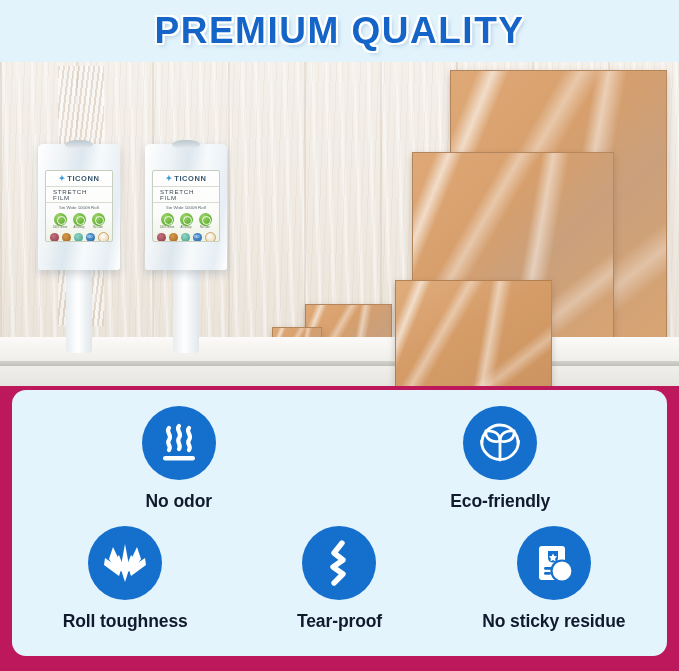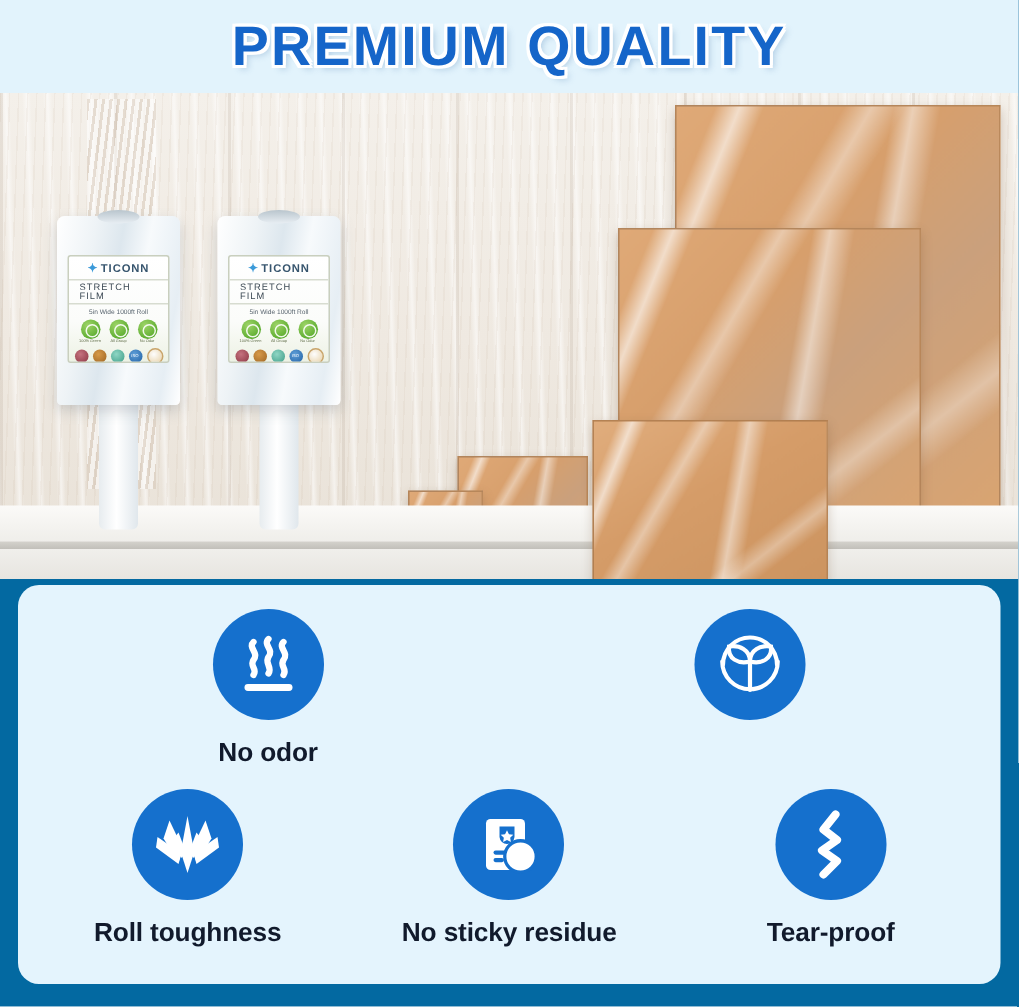--- a/index.html
+++ b/index.html
@@ -9,21 +9,21 @@
     background: #ffffff;
   }
   body {
     font-family: "Liberation Sans", sans-serif;
   }
 
   .page {
     position: relative;
     width: 679px;
     height: 671px;
-    background: #0369a1;
+    background: #be185d;
     overflow: hidden;
   }
 
   
   .header {
     position: absolute;
     left: 0; top: 0;
     width: 679px; height: 62px;
     background: #e2f3fc;
     display: flex;
@@ -345,20 +345,21 @@
           <svg width="50" height="50" viewBox="0 0 50 50" aria-hidden="true">
             <g fill="none" stroke="#ffffff" stroke-width="2.8" stroke-linecap="round">
               <path d="M7 25 A18 18 0 0 1 43 25"></path>
               <path d="M6.5 23 A18.5 18.5 0 0 0 43.5 23"></path>
               <path d="M25 42 L25 22"></path>
               <path d="M25 23 C25 15 18 12 11 13 C10 21 17 25 25 23 Z"></path>
               <path d="M25 23 C25 15 32 12 39 13 C40 21 33 25 25 23 Z"></path>
             </g>
           </svg>
         </div>
+        <div class="feature-label">Eco-friendly</div>
       </div>
 
     </div>
 
     <div class="feature-row">
 
       <div class="feature">
         <div class="icon-circle">
           <svg width="50" height="50" viewBox="0 0 50 50" aria-hidden="true">
             <g fill="#ffffff">
@@ -370,36 +371,36 @@
               <path d="M19 17 L24 30 L21 34 L15 22 Z"></path>
               <path d="M31 17 L26 30 L29 34 L35 22 Z"></path>
             </g>
           </svg>
         </div>
         <div class="feature-label">Roll toughness</div>
       </div>
 
       <div class="feature">
         <div class="icon-circle">
+          <svg width="48" height="48" viewBox="0 0 48 48" aria-hidden="true">
+            <path d="M27 4 L19 14 L28 21 L18 28 L28 35 L19 44" fill="none" stroke="#ffffff" stroke-width="5.4" stroke-linecap="round" stroke-linejoin="round"></path>
+          </svg>
+        </div>
+        <div class="feature-label">Tear-proof</div>
+      </div>
+
+      <div class="feature">
+        <div class="icon-circle">
           <svg width="50" height="50" viewBox="0 0 50 50" aria-hidden="true">
             <rect x="10" y="8" width="26" height="34" rx="3" fill="#ffffff"></rect>
             <path d="M19 13 h10 v7 a5 5 0 0 1 -5 4.6 a5 5 0 0 1 -5 -4.6 z" fill="#1570cd"></path>
             <path d="M24 15.5 l1.3 2.6 2.9 .4 -2.1 2 .5 2.9 -2.6 -1.4 -2.6 1.4 .5 -2.9 -2.1 -2 2.9 -.4 z" fill="#ffffff"></path>
             <rect x="15" y="29" width="11" height="2.8" rx="1.4" fill="#1570cd"></rect>
             <rect x="15" y="34" width="7" height="2.8" rx="1.4" fill="#1570cd"></rect>
             <circle cx="33" cy="33" r="10.5" fill="#ffffff" stroke="#1570cd" stroke-width="2.2"></circle>
           </svg>
         </div>
         <div class="feature-label">No sticky residue</div>
       </div>
-
-      <div class="feature">
-        <div class="icon-circle">
-          <svg width="48" height="48" viewBox="0 0 48 48" aria-hidden="true">
-            <path d="M27 4 L19 14 L28 21 L18 28 L28 35 L19 44" fill="none" stroke="#ffffff" stroke-width="5.4" stroke-linecap="round" stroke-linejoin="round"></path>
-          </svg>
-        </div>
-        <div class="feature-label">Tear-proof</div>
-      </div>
     </div>
   </div>
 
 </div>
 
 </body></html>

